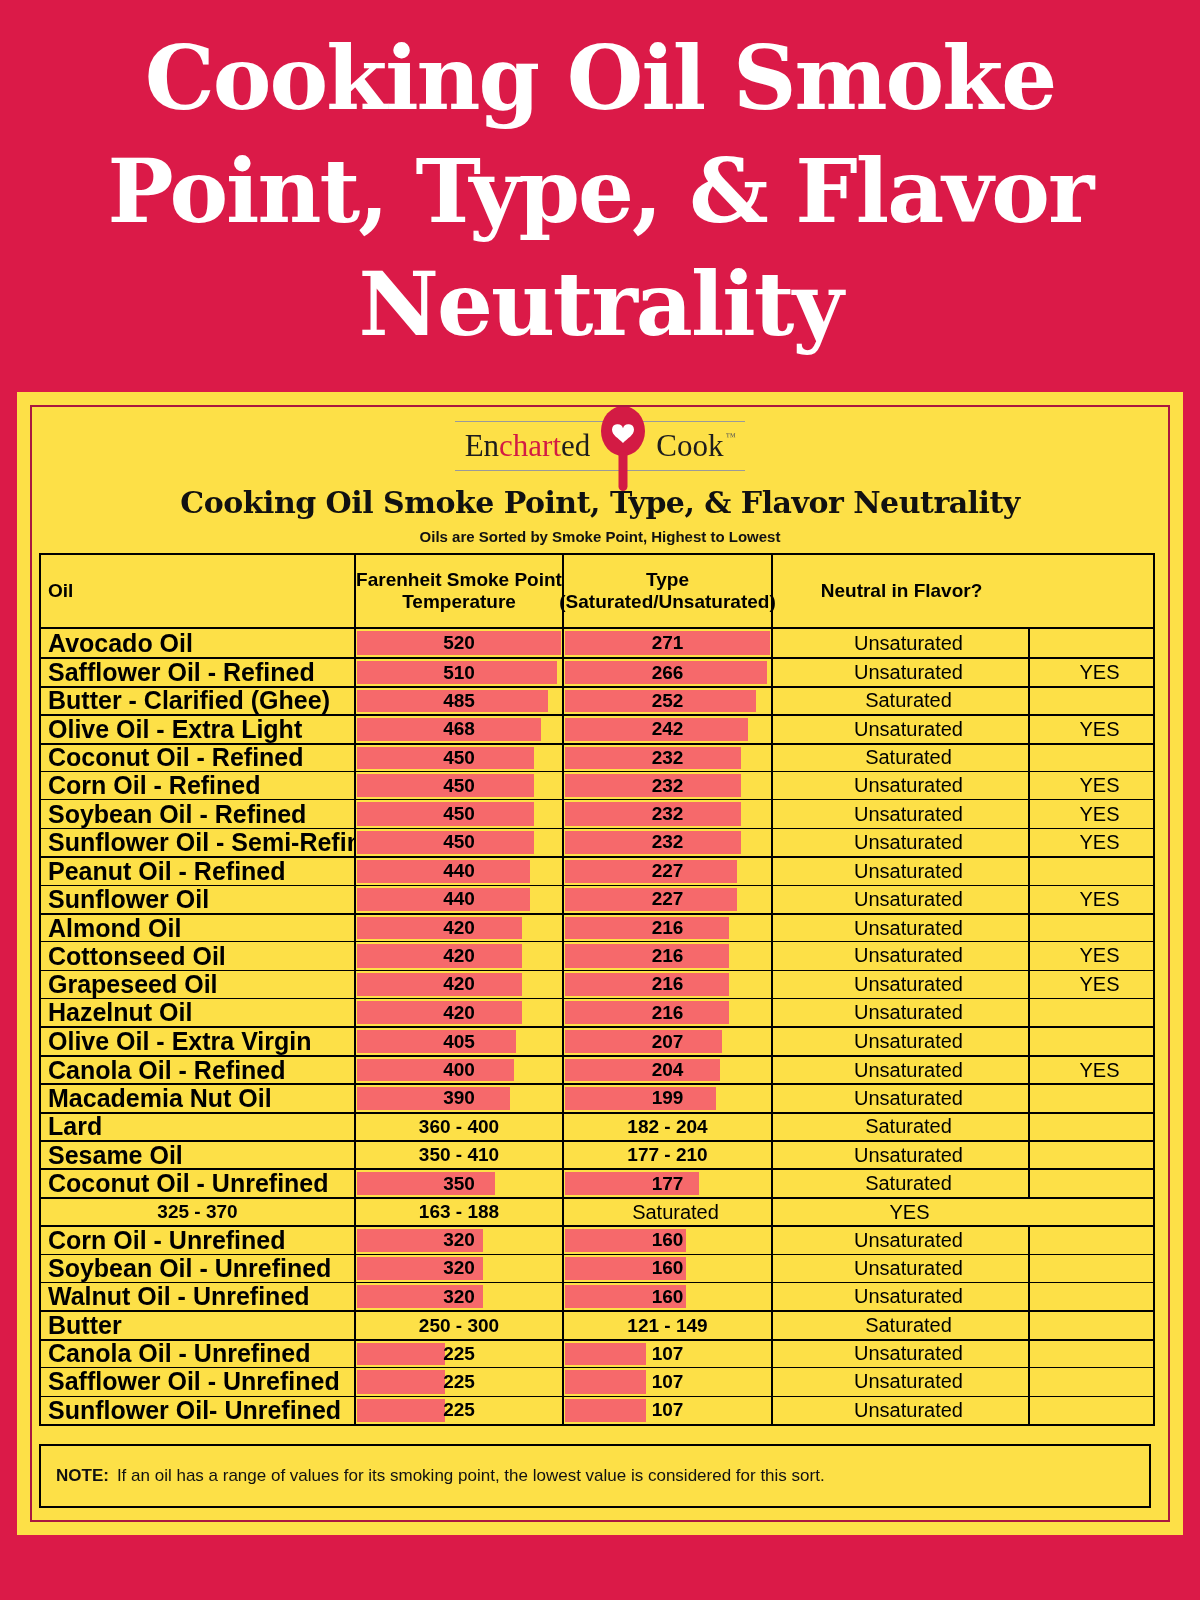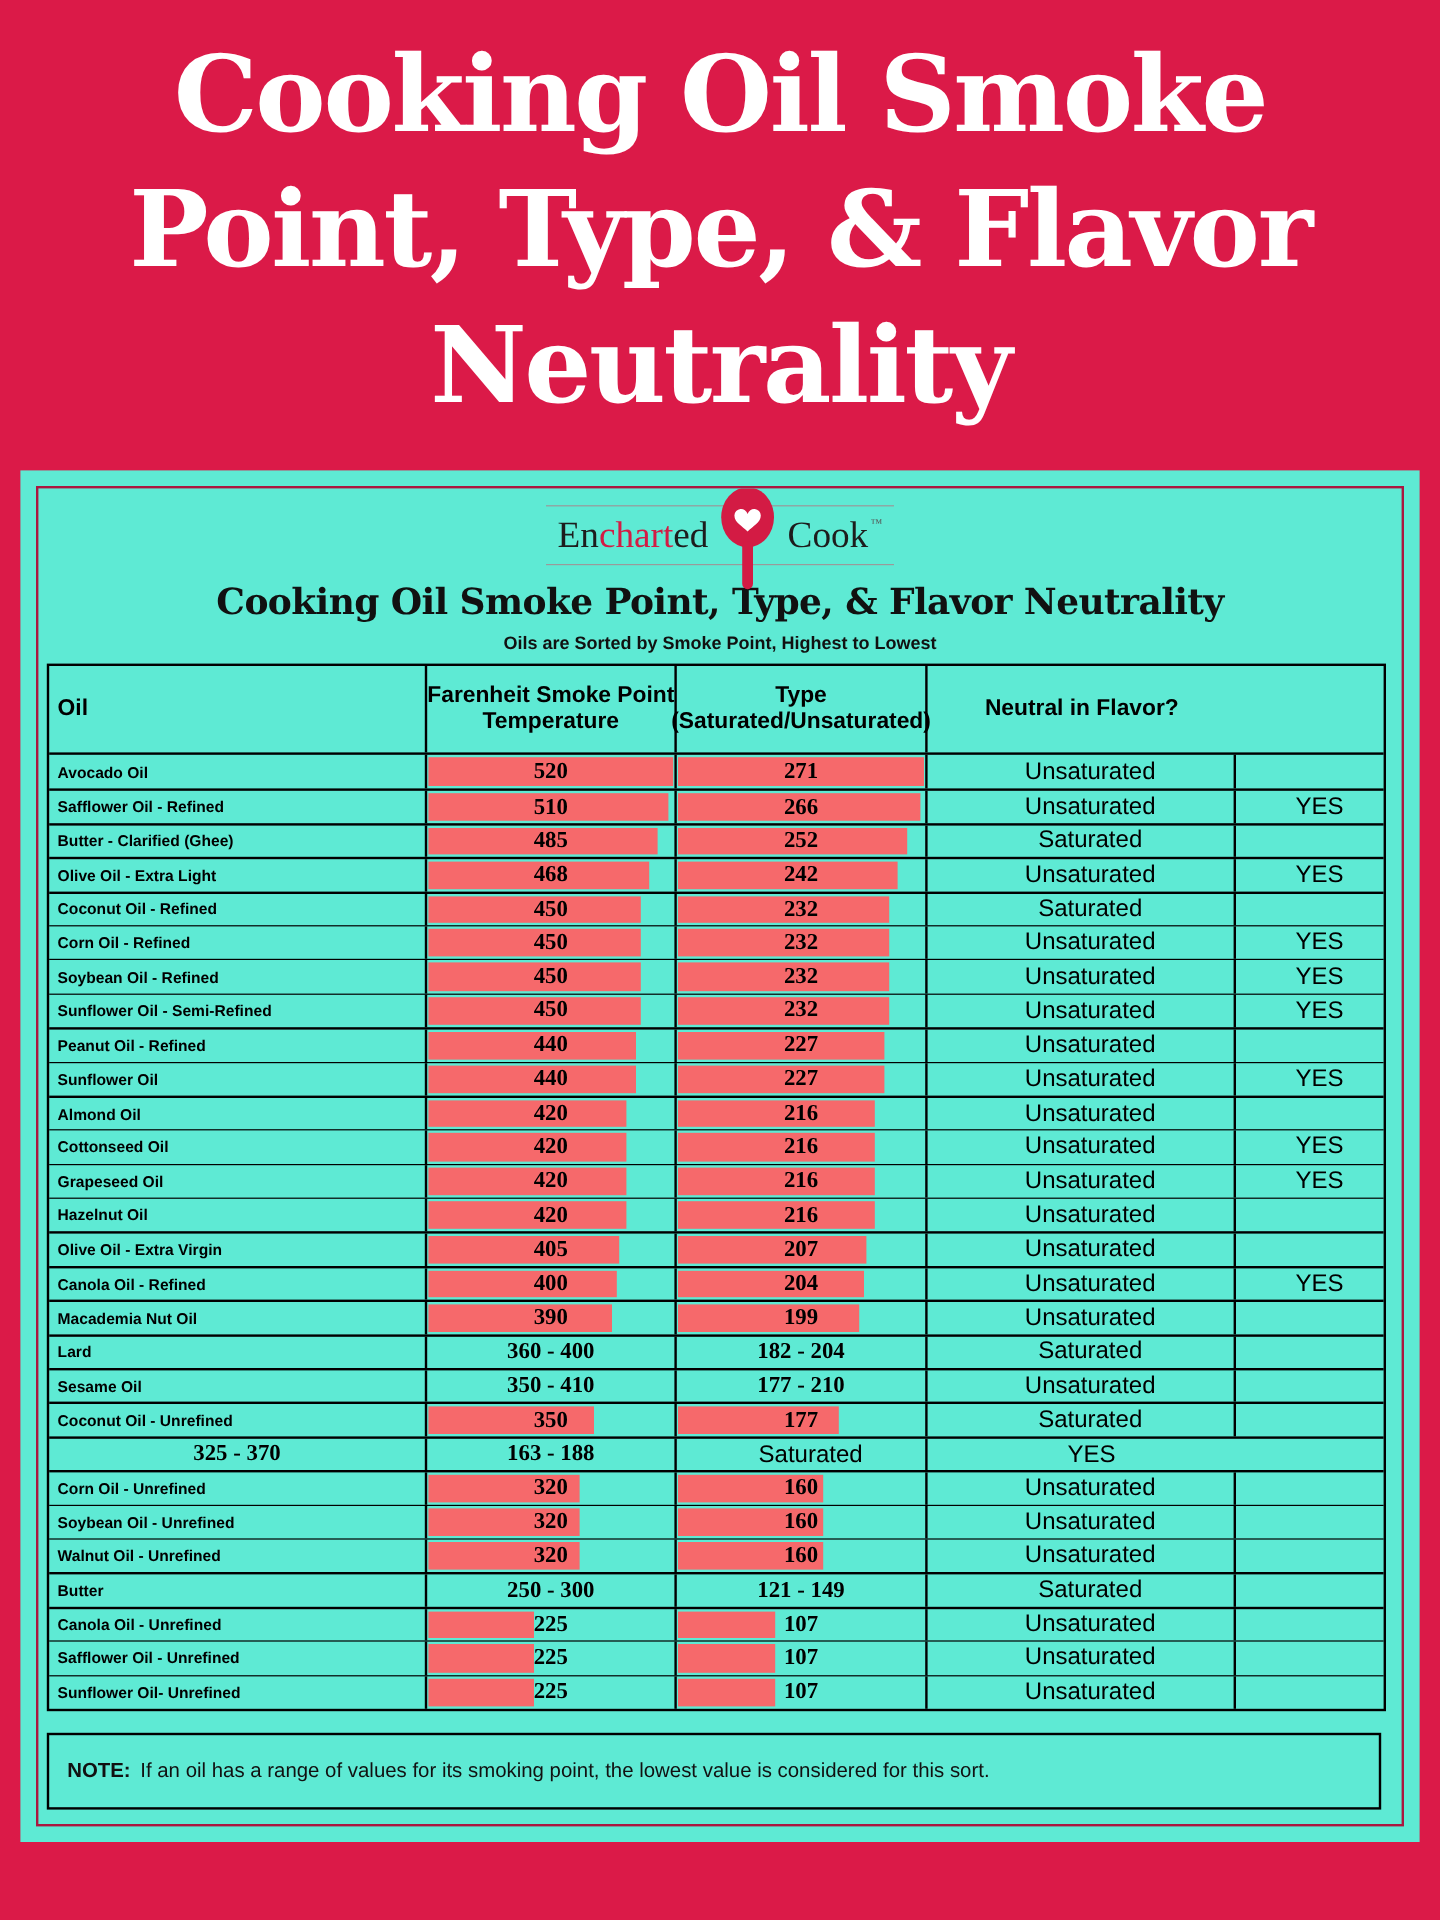--- a/index.html
+++ b/index.html
@@ -10,21 +10,21 @@
   }
   
   .main-title{
     padding-top:22px;text-align:center;color:#FFFFFF;
     font-family:"DejaVu Serif", serif;font-weight:700;
     font-size:88px;line-height:113px;letter-spacing:-2px;
   }
   
   .card{
     position:absolute;left:17px;top:392px;width:1166px;height:1143px;
-    background:#5eead4;box-sizing:border-box;padding:13px;
+    background:#fde047;box-sizing:border-box;padding:13px;
   }
   .card-inner{
     height:100%;box-sizing:border-box;border:2px solid #AA1740;
     padding-top:14px;overflow:hidden;
   }
   
   .logo-row{display:flex;justify-content:center;}
   .logo-wrap{
     display:inline-flex;align-items:center;
     border-top:1px solid #9a9a9a;border-bottom:1px solid #9a9a9a;
@@ -49,22 +49,22 @@
   .thead{height:72px;border-bottom:2px solid #000;}
   .thead .tcell{font-size:19px;font-weight:700;line-height:22px;
     display:flex;align-items:center;justify-content:center;text-align:center;color:#000;}
   .thead .tcell.oil-h{justify-content:flex-start;text-align:left;padding-left:7px;}
   .tcell{border-right:2px solid #000;box-sizing:border-box;min-width:0;}
   .tcell:last-child{border-right:none;}
   .row{height:28.4px;box-sizing:border-box;border-top:1px solid #000;}
   .row.new-group{border-top:2px solid #000;}
   .row.first{border-top:none;}
   .row .tcell{display:flex;align-items:center;color:#000;}
-  .oil-cell{font-size:13px;font-weight:700;padding-left:7px;white-space:nowrap;overflow:hidden;}
-  .bar-cell{position:relative;justify-content:flex-start;font-family:Liberation Serif, serif;}
+  .oil-cell{font-size:25px;font-weight:700;padding-left:7px;white-space:nowrap;overflow:hidden;}
+  .bar-cell{position:relative;justify-content:flex-start;}
   .bar{position:absolute;left:1px;top:2px;bottom:2px;background:#F6696B;}
   .cell-val{position:relative;z-index:1;width:100%;text-align:center;
     font-size:19px;font-weight:700;}
   .type-cell,.neutral-cell{justify-content:center;font-size:20px;font-weight:400;margin-left:16px;}
   
   .note-box{
     margin-left:7px;margin-top:18px;width:1112px;box-sizing:border-box;
     border:2px solid #000;padding:20px 15px;color:#111;font-size:17px;
   }
   .note-label{font-weight:700;margin-right:8px;}

